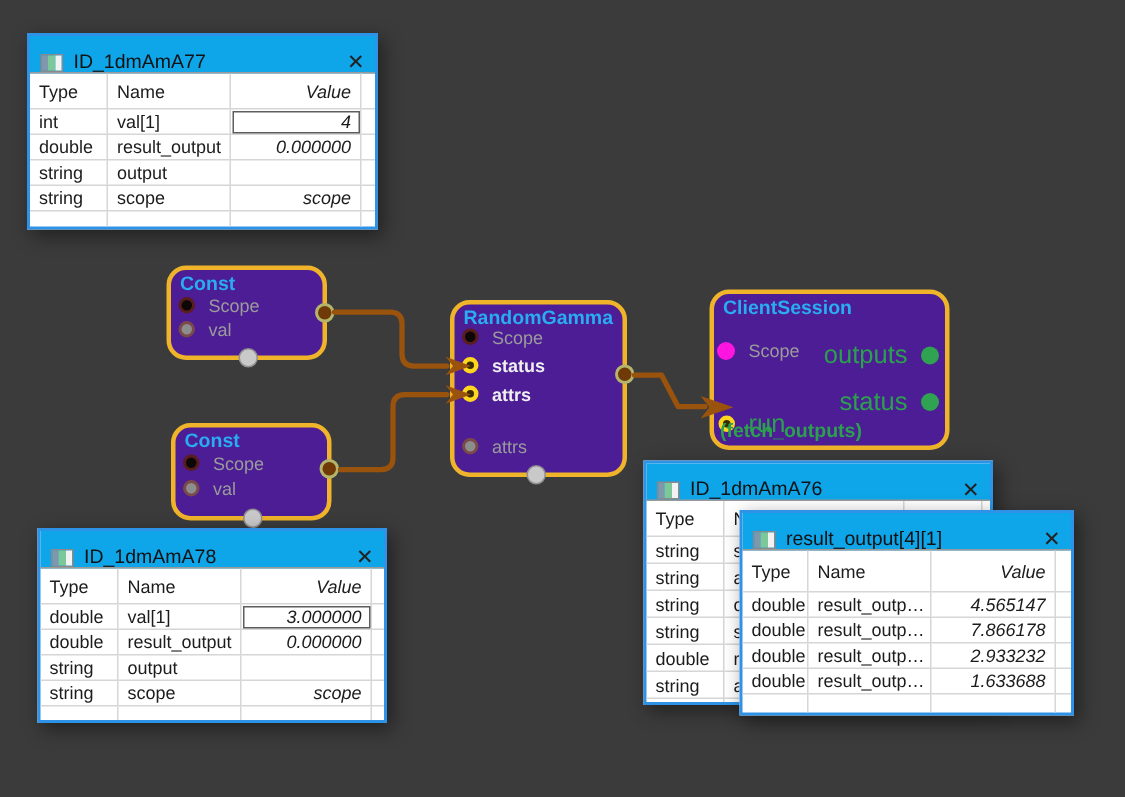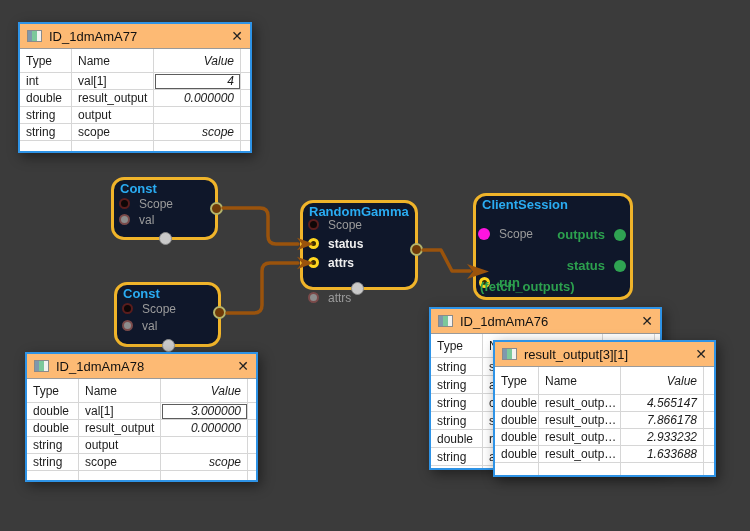--- a/index.html
+++ b/index.html
@@ -1,48 +1,48 @@
 <!DOCTYPE html>
 <html><head>
 <meta charset="utf-8">
 <style>
   html,body{margin:0;padding:0;background:#2a2a2a;}
   #screen{position:relative;width:750px;height:531px;background:#3b3b3b;overflow:hidden;
           font-family:"Liberation Sans",sans-serif;}
   
-  .node{position:absolute;background:#0f172a;border:3px solid #f0b42a;border-radius:13px;
+  .node{position:absolute;background:#4c1d95;border:3px solid #f0b42a;border-radius:13px;
         box-sizing:border-box;z-index:1;}
   .ntitle{position:absolute;top:1px;left:6px;font-weight:bold;font-size:13px;color:#2aacf2;
           white-space:nowrap;}
   .prow{position:absolute;height:13px;display:flex;align-items:center;white-space:nowrap;}
   .pc{width:11px;height:11px;border-radius:50%;margin-right:9px;box-sizing:border-box;flex:none;}
   .pc-scope{background:#0e0707;border:2px solid #5a1d1d;}
   .pc-gray{background:#8d8d8d;border:2px solid #7a4a4a;}
   .pc-yellow{background:#3a2c00;border:3px solid #ffd61f;}
   .pc-magenta{background:#ff14e0;width:12px;height:12px;}
   .pc-green{background:#2fa352;width:12px;height:12px;}
   .plbl{font-size:12px;color:#9b9b9b;}
   .plbl.bw{font-weight:bold;color:#efefef;}
-  .plbl.grn{font-weight:bold;color:#2ca04e;font-size:13px;}
+  .plbl.grn{font-weight:normal;color:#2ca04e;font-size:17px;}
   .subgrn{position:absolute;font-weight:bold;font-size:13px;color:#2ca04e;white-space:nowrap;}
   .rrow{position:absolute;display:flex;align-items:center;}
   .rrow .pc{margin:0 0 0 9px;}
   .outport{position:absolute;width:13px;height:13px;border-radius:50%;background:#6f3a08;
            border:2px solid #b4b46a;box-sizing:border-box;}
   .handle{position:absolute;bottom:-8px;width:13px;height:13px;border-radius:50%;
           background:#c9c9c9;border:1px solid #8f8f8f;box-sizing:border-box;}
   
   #wires{position:absolute;left:0;top:0;width:750px;height:531px;z-index:3;pointer-events:none;}
   .wire{stroke:#9a530c;stroke-width:3.5;fill:none;stroke-linejoin:round;stroke-linecap:round;}
   .dart{fill:#9a530c;}
   
   .window{position:absolute;box-sizing:border-box;background:#fff;border:2px solid #2e93e6;
           box-shadow:3px 4px 12px rgba(0,0,0,.45);}
-  .tbar{height:25px;display:flex;align-items:center;padding:12px 7px;box-sizing:border-box;
-        border-bottom:1px solid #9a9a9a;background:#fdba74;}
+  .tbar{height:25px;display:flex;align-items:flex-end;padding:0 7px;box-sizing:border-box;
+        border-bottom:1px solid #9a9a9a;background:#0ea5e9;}
   .wicon{width:15px;height:12px;border:1px solid #8a8a8a;box-sizing:border-box;display:flex;
          margin-right:7px;flex:none;}
   .wicon i{display:block;height:100%;}
   .wicon .s1{width:4px;background:#7f98ad;}
   .wicon .s2{width:5px;background:#7cc89b;}
   .wicon .s3{flex:1;background:#f2f2f2;}
   .wtitle{font-size:13px;color:#111;white-space:nowrap;overflow:hidden;}
   .wclose{margin-left:auto;font-size:14px;color:#222;line-height:1;cursor:default;}
   .wtable{position:absolute;left:0;right:0;top:25px;bottom:0;display:grid;}
   .c{padding:0 6px;display:flex;align-items:center;border-right:1px solid #d6d6d6;
@@ -79,21 +79,21 @@
       <span class="plbl">Scope</span>
     </div>
     <div class="prow" style="left:5px;top:34px">
       <span class="pc pc-gray"></span>
       <span class="plbl">val</span>
     </div>
     <span class="outport" style="right:-8px;top:21px"></span>
     <span class="handle" style="left:45px"></span>
   </div>
 
-  <div class="node" style="left:300px;top:200px;width:118px;height:90px">
+  <div class="node" style="left:300px;top:200px;width:118px;height:118px">
     <div class="ntitle">RandomGamma</div>
     <div class="prow" style="left:5px;top:15px">
       <span class="pc pc-scope"></span>
       <span class="plbl">Scope</span>
     </div>
     <div class="prow" style="left:5px;top:34px">
       <span class="pc pc-yellow"></span>
       <span class="plbl bw">status</span>
     </div>
     <div class="prow" style="left:5px;top:53px">
@@ -184,21 +184,21 @@
     </div>
   </div>
 
   <div class="window" style="left:493px;top:340px;width:223px;height:137px;z-index:11">
     <div class="tbar">
       <span class="wicon">
           <i class="s1"></i>
           <i class="s2"></i>
           <i class="s3"></i>
         </span>
-      <span class="wtitle">result_output[3][1]</span>
+      <span class="wtitle">result_output[4][1]</span>
       <span class="wclose">✕</span>
     </div>
     <div class="wtable" style="grid-template-columns:44px 82px 83px 1fr;grid-template-rows:28px repeat(4,17px) 1fr">
       <div class="c head">Type</div>
       <div class="c head">Name</div>
       <div class="c head right">Value</div>
       <div class="c head strip"></div>
       <div class="c">double</div>
       <div class="c">result_outp…</div>
       <div class="c right">4.565147</div>

